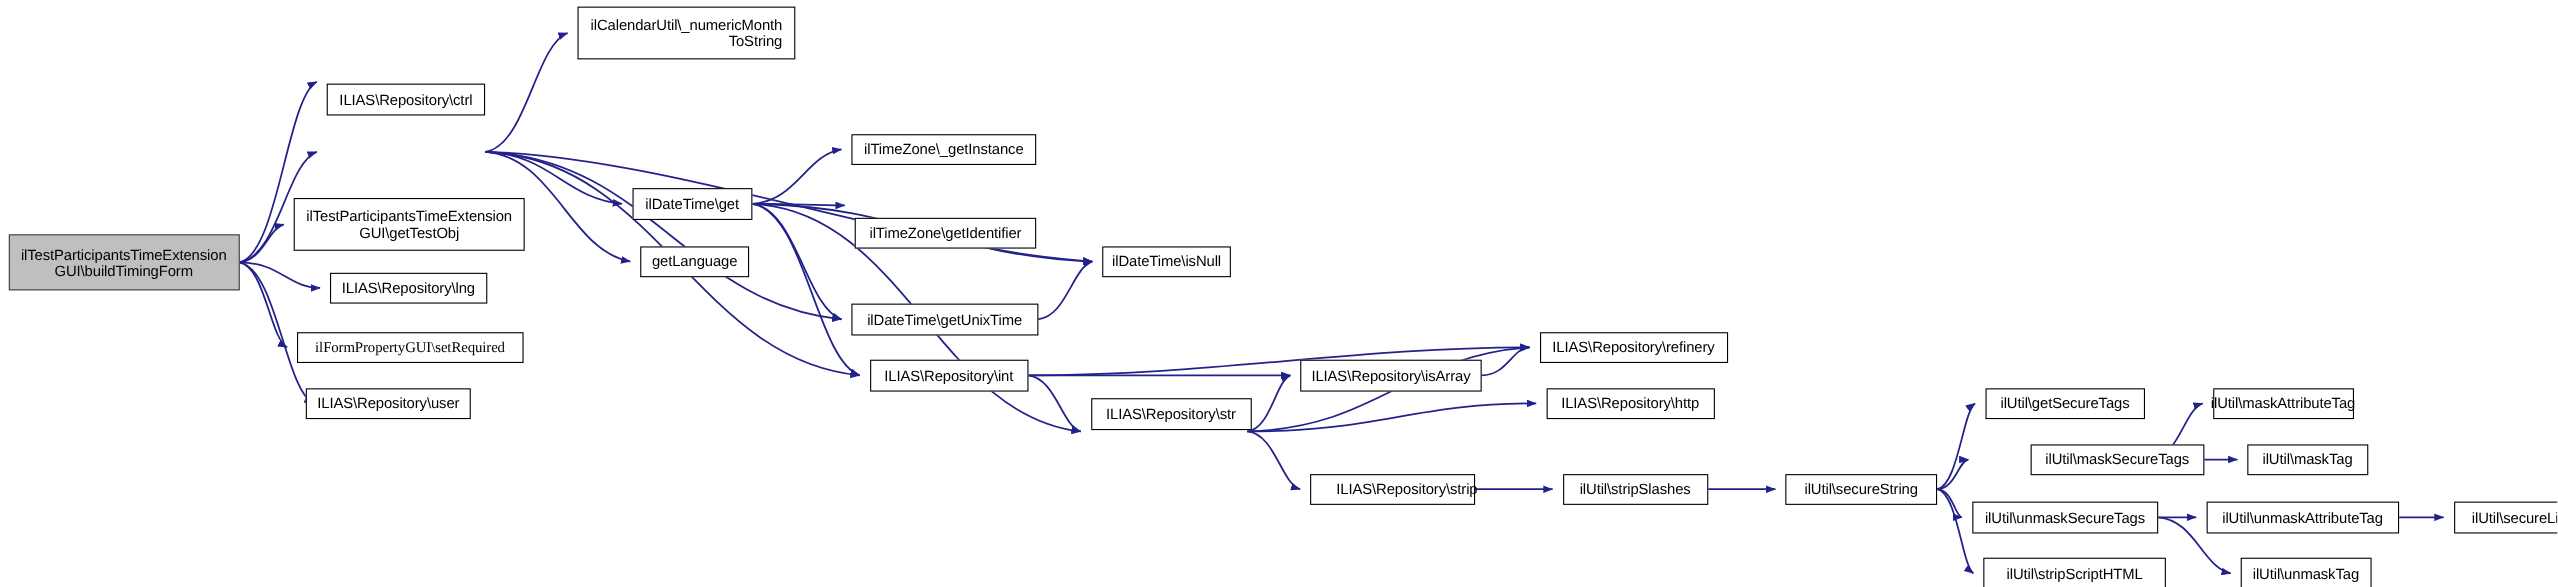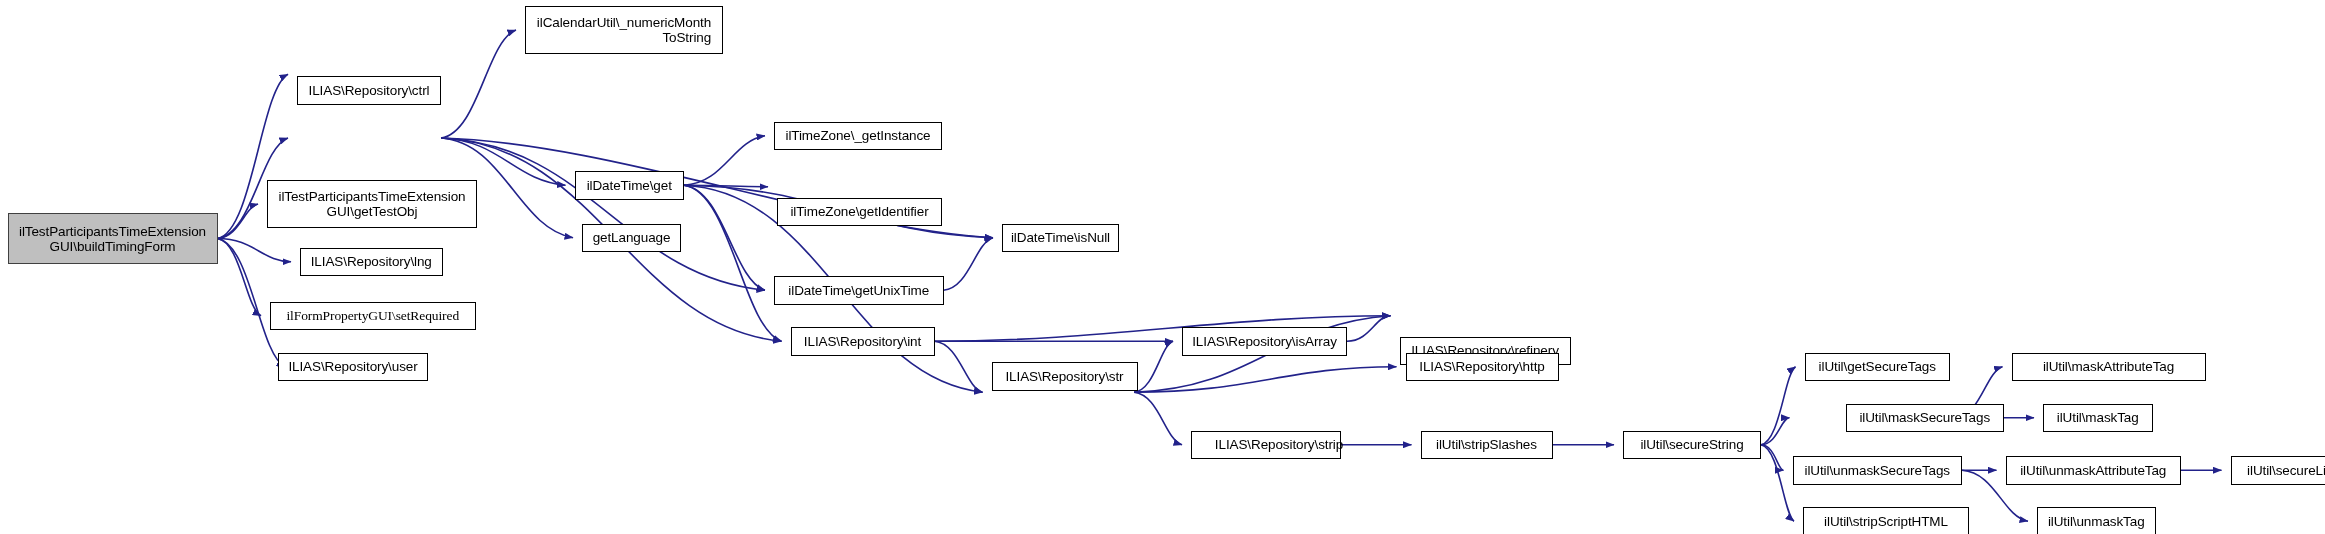--- a/index.html
+++ b/index.html
@@ -111,26 +111,26 @@
     <div class="gnode" style="left: 574.5px; top: 171px; width: 109.5px; height: 28.5px;"><span class="nlabel">ilDateTime\get</span></div>
     <div class="gnode" style="left: 582px; top: 223.5px; width: 99px; height: 28.5px;"><span class="nlabel">getLanguage</span></div>
     <div class="gnode" style="left: 774px; top: 121.5px; width: 168px; height: 28.5px;"><span class="nlabel">ilTimeZone\_getInstance</span></div>
     <div class="gnode" style="left: 777px; top: 172.5px; width: 165px; height: 28.5px; margin-top: 25px;"><span class="nlabel">ilTimeZone\getIdentifier</span></div>
     <div class="gnode" style="left: 1002px; top: 223.5px; width: 117px; height: 28.5px;"><span class="nlabel">ilDateTime\isNull</span></div>
     <div class="gnode" style="left: 774px; top: 276px; width: 169.5px; height: 28.5px;"><span class="nlabel">ilDateTime\getUnixTime</span></div>
     <div class="gnode" style="left: 790.5px; top: 327px; width: 144px; height: 28.5px;"><span class="nlabel">ILIAS\Repository\int</span></div>
     <div class="gnode" style="left: 991.5px; top: 362px; width: 146px; height: 28.5px;"><span class="nlabel">ILIAS\Repository\str</span></div>
     <div class="gnode" style="left: 1191px; top: 430.5px; width: 150px; height: 28.5px; padding-left: 26px;"><span class="nlabel">ILIAS\Repository\strip</span></div>
     <div class="gnode" style="left: 1182px; top: 327px; width: 165px; height: 28.5px;"><span class="nlabel">ILIAS\Repository\isArray</span></div>
-    <div class="gnode" style="left: 1399.5px; top: 301.5px; width: 171px; height: 28.5px; margin-top: 35px;"><span class="nlabel">ILIAS\Repository\refinery</span></div>
+    <div class="gnode" style="left: 1399.5px; top: 301.5px; width: 171px; height: 28.5px;"><span class="nlabel">ILIAS\Repository\refinery</span></div>
     <div class="gnode" style="left: 1405.5px; top: 352.5px; width: 153px; height: 28.5px;"><span class="nlabel">ILIAS\Repository\http</span></div>
     <div class="gnode" style="left: 1420.5px; top: 430.5px; width: 132px; height: 28.5px;"><span class="nlabel">ilUtil\stripSlashes</span></div>
     <div class="gnode" style="left: 1623px; top: 430.5px; width: 138px; height: 28.5px;"><span class="nlabel">ilUtil\secureString</span></div>
     <div class="gnode" style="left: 1804.5px; top: 352.5px; width: 145.5px; height: 28.5px;"><span class="nlabel">ilUtil\getSecureTags</span></div>
     <div class="gnode" style="left: 1846px; top: 403.5px; width: 157.5px; height: 28.5px;"><span class="nlabel">ilUtil\maskSecureTags</span></div>
     <div class="gnode" style="left: 1792.5px; top: 456px; width: 169.5px; height: 28.5px;"><span class="nlabel">ilUtil\unmaskSecureTags</span></div>
     <div class="gnode" style="left: 1803px; top: 507px; width: 166px; height: 28.5px; justify-content: center;"><span class="nlabel">ilUtil\stripScriptHTML</span></div>
-    <div class="gnode" style="left: 2011.5px; top: 352.5px; width: 194px; height: 28.5px;"><span class="nlabel">ilUtil\maskAttributeTag</span></div>
+    <div class="gnode" style="left: 2011.5px; top: 352.5px; width: 128px; height: 28.5px;"><span class="nlabel">ilUtil\maskAttributeTag</span></div>
     <div class="gnode" style="left: 2043px; top: 403.5px; width: 109.5px; height: 28.5px;"><span class="nlabel">ilUtil\maskTag</span></div>
     <div class="gnode" style="left: 2005.5px; top: 456px; width: 175.5px; height: 28.5px;"><span class="nlabel">ilUtil\unmaskAttributeTag</span></div>
     <div class="gnode" style="left: 2037px; top: 507px; width: 118.5px; height: 28.5px;"><span class="nlabel">ilUtil\unmaskTag</span></div>
     <div class="gnode" style="left: 2230.5px; top: 456px; width: 126px; height: 28.5px;"><span class="nlabel">ilUtil\secureLink</span></div>
   </div>
 
 </body></html>

